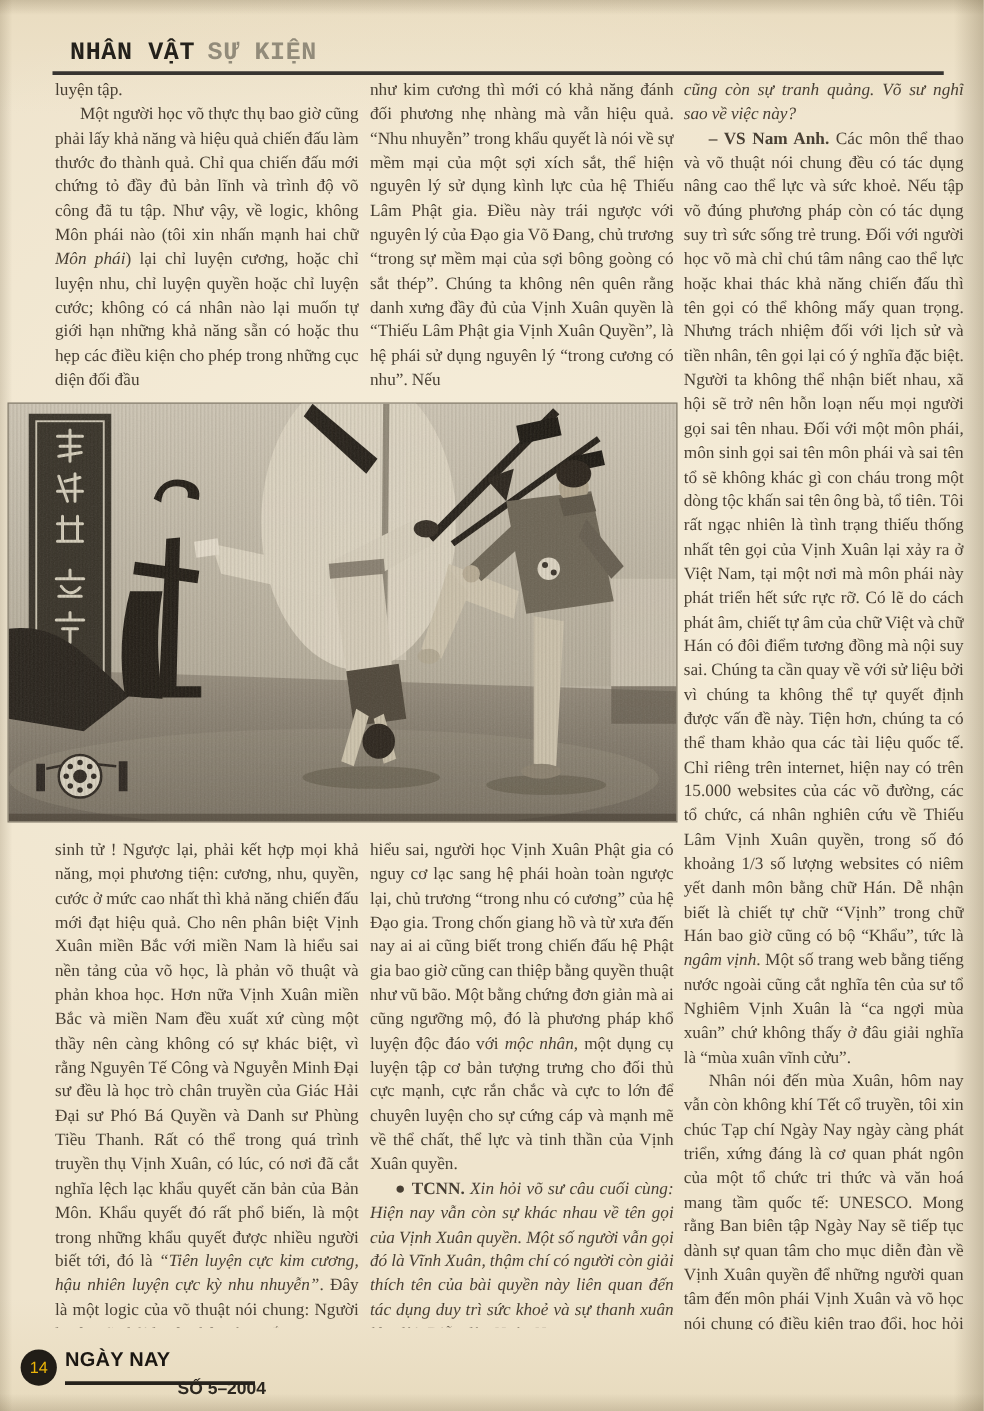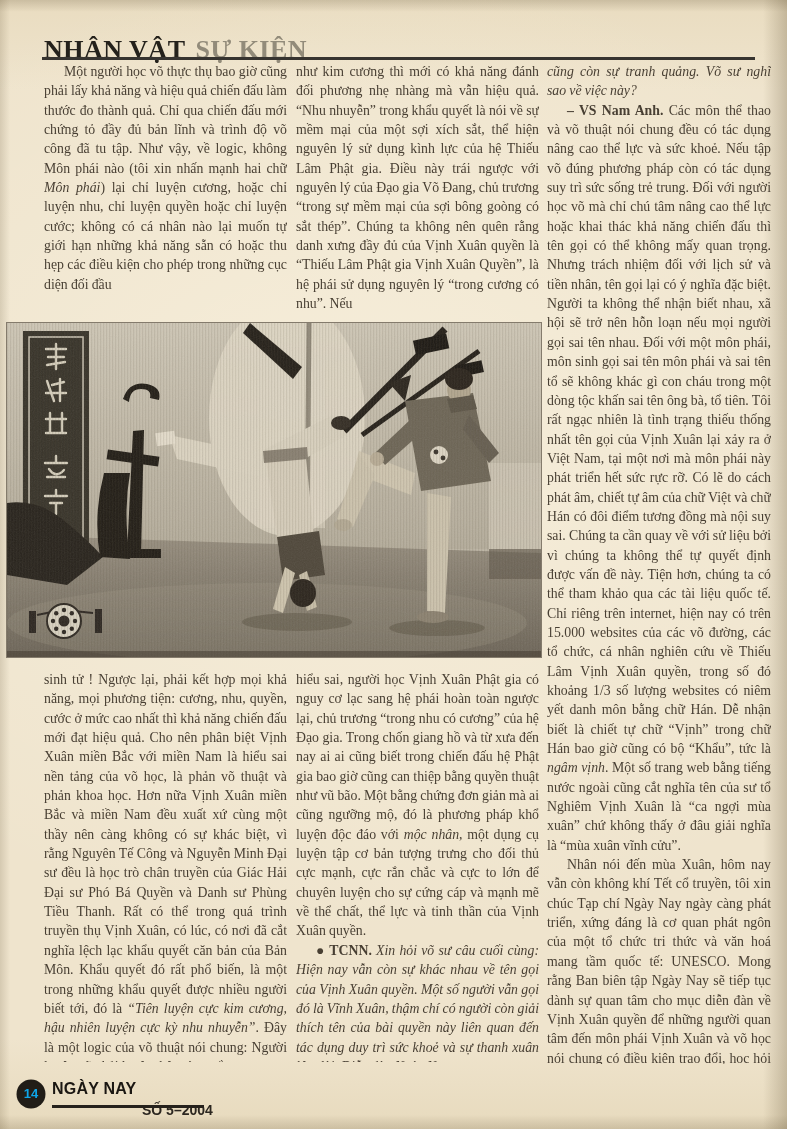--- a/index.html
+++ b/index.html
@@ -10,22 +10,22 @@
       radial-gradient(ellipse 900px 700px at 45% 40%, rgba(255,250,235,.45), rgba(255,250,235,0) 70%),
       linear-gradient(180deg, #e9dcc0 0%, #efe4cd 8%, #efe4cd 92%, #e7dabd 100%);
     font-family:"Liberation Serif","DejaVu Serif",serif;
   }
   .edge{position:absolute;pointer-events:none;}
   .edge-top{left:0;top:0;width:100%;height:12px;background:linear-gradient(180deg,rgba(95,80,50,.22),rgba(95,80,50,0));}
   .edge-bottom{left:0;bottom:0;width:100%;height:14px;background:linear-gradient(0deg,rgba(95,80,50,.20),rgba(95,80,50,0));}
   .edge-left{left:0;top:0;width:10px;height:100%;background:linear-gradient(90deg,rgba(95,80,50,.18),rgba(95,80,50,0));}
   .edge-right{right:0;top:0;width:24px;height:100%;background:linear-gradient(270deg,rgba(95,80,50,.28),rgba(95,80,50,0));}
 
-  .masthead{position:absolute;left:44px;top:18px;white-space:nowrap;
-    font-family:Liberation Serif, serif;font-weight:800;font-size:26px;
+  .masthead{position:absolute;left:56px;top:18px;white-space:nowrap;
+    font-family:Liberation Mono, monospace;font-weight:800;font-size:20px;
     letter-spacing:.5px;color:#24211b;}
   .masthead .secondary{color:#928b7a;margin-left:10px;}
   .masthead-rule{position:absolute;left:42px;top:57px;width:713px;height:3px;background:#373430;}
 
   .textcol{position:absolute;width:243px;overflow:hidden;
     font-size:13.8px;line-height:19.35px;color:#483f33;text-align:justify;
     word-spacing:-.3px;}
   .textcol p{margin:0;}
   .indent{text-indent:20px;}
   .col1-top{left:44px;top:62px;height:259px;}
@@ -34,40 +34,41 @@
   .col2-bottom{left:296px;top:670px;height:392px;}
   .col3{left:547px;top:62px;width:224px;height:1002px;}
 
   .photo{position:absolute;left:6px;top:322px;width:534px;height:334px;margin:0;
     border:1px solid rgba(62,53,40,.45);box-sizing:content-box;background:#bdb5a4;}
   .photo svg{display:block;}
 
   .page-footer{position:absolute;left:0;top:1076px;width:400px;height:40px;
     font-family:"Liberation Sans","DejaVu Sans",sans-serif;}
   .pagenum-circle{position:absolute;left:18px;top:5px;width:26px;height:26px;border-radius:50%;
-    background:#211d17;color:#0ea5e9;font-weight:700;font-size:13px;line-height:26px;text-align:center;
+    background:#211d17;color:#eab308;font-weight:400;font-size:13px;line-height:26px;text-align:center;
     box-shadow:0 0 0 1.5px #211d17;}
   .mag-title{position:absolute;left:52px;top:4px;font-weight:800;font-size:16px;letter-spacing:.2px;color:#1b1712;}
   .issue{position:absolute;left:142px;top:26px;font-weight:700;font-size:14px;color:#2c2720;}
   .footer-underline{position:absolute;left:52px;top:29px;width:152px;height:2.5px;background:#26221c;}
 </style>
 </head>
 <body>
 
 <div class="page">
 
   <div class="edge edge-top"></div>
   <div class="edge edge-bottom"></div>
   <div class="edge edge-left"></div>
   <div class="edge edge-right"></div>
 
   <h1 class="masthead"><span>NHÂN VẬT</span><span class="secondary">SỰ KIỆN</span></h1>
   <div class="masthead-rule"></div>
 
   <div class="textcol col1-top">
+    <p><span>luyện tập.</span></p>
     <p class="indent"><span>Một người học võ thực thụ bao giờ cũng phải lấy khả năng và hiệu quả chiến đấu làm thước đo thành quả. Chỉ qua chiến đấu mới chứng tỏ đầy đủ bản lĩnh và trình độ võ công đã tu tập. Như vậy, về logic, không Môn phái nào (tôi xin nhấn mạnh hai chữ </span><em>Môn phái</em><span>) lại chỉ luyện cương, hoặc chỉ luyện nhu, chỉ luyện quyền hoặc chỉ luyện cước; không có cá nhân nào lại muốn tự giới hạn những khả năng sẵn có hoặc thu hẹp các điều kiện cho phép trong những cục diện đối đầu</span></p>
   </div>
 
   <div class="textcol col2-top">
     <p><span>như kim cương thì mới có khả năng đánh đối phương nhẹ nhàng mà vẫn hiệu quả. “Nhu nhuyễn” trong khẩu quyết là nói về sự mềm mại của một sợi xích sắt, thể hiện nguyên lý sử dụng kình lực của hệ Thiếu Lâm Phật gia. Điều này trái ngược với nguyên lý của Đạo gia Võ Đang, chủ trương “trong sự mềm mại của sợi bông goòng có sắt thép”. Chúng ta không nên quên rằng danh xưng đầy đủ của Vịnh Xuân quyền là “Thiếu Lâm Phật gia Vịnh Xuân Quyền”, là hệ phái sử dụng nguyên lý “trong cương có nhu”. Nếu</span></p>
   </div>
 
   <figure class="photo">
     <svg width="534" height="334" viewBox="0 0 534 334" xmlns="http://www.w3.org/2000/svg">
       <desc>教化世安宇宙</desc>

